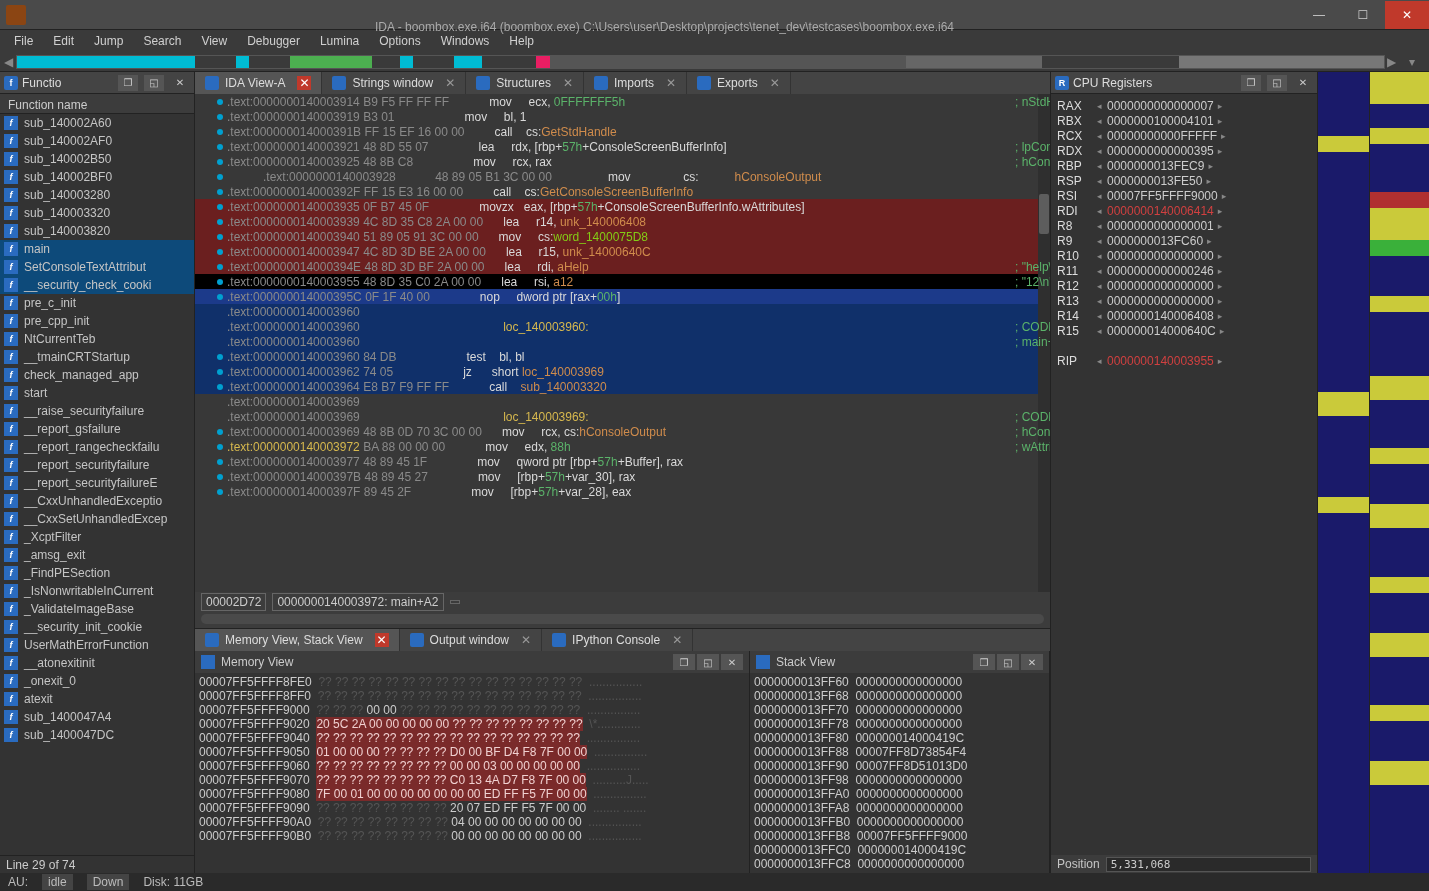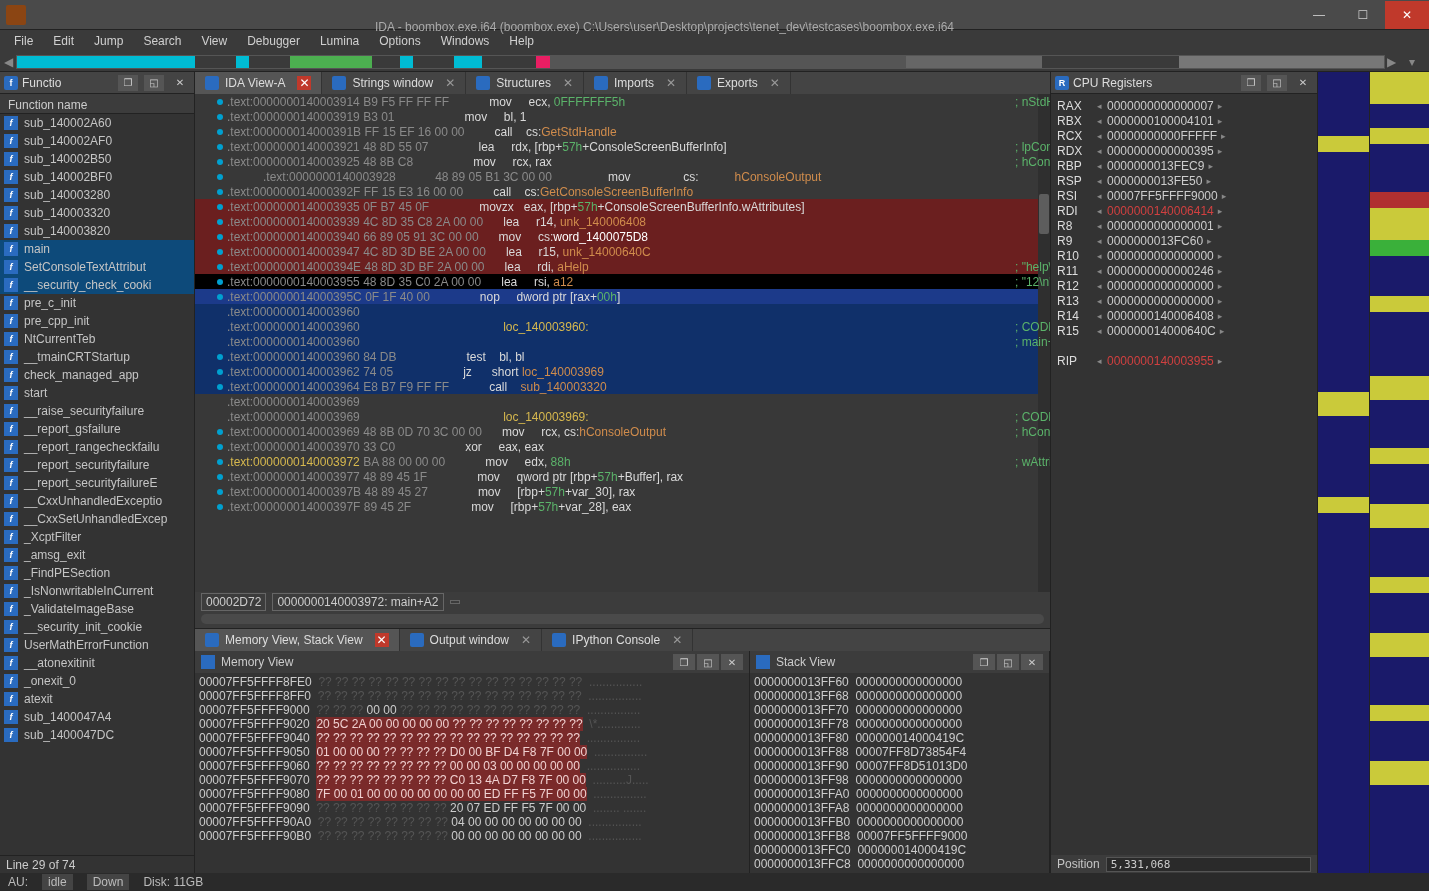--- a/index.html
+++ b/index.html
@@ -324,35 +324,34 @@
           </div>
       <div class="dline mono " style="position: relative;"><span class="gut"><span class="dot"></span></span><span class="addr">.text:0000000140003914</span><span class="by"> B9 F5 FF FF FF            </span>    <span class="mn">mov     </span><span class="op">ecx, </span><span class="g">0FFFFFFF5h</span><span class="g" style="position:absolute;left:820px;">; nStdHandle</span></div>
           <div class="dline mono " style="position: relative;"><span class="gut"><span class="dot"></span></span><span class="addr">.text:0000000140003919</span><span class="by"> B3 01                     </span>    <span class="mn">mov     </span><span class="op">bl, 1</span></div>
           <div class="dline mono " style="position: relative;"><span class="gut"><span class="dot"></span></span><span class="addr">.text:000000014000391B</span><span class="by"> FF 15 EF 16 00 00         </span>    <span class="mn">call    </span><span class="op">cs:</span><span class="o" style="color:#d08c4c;">GetStdHandle</span></div>
           <div class="dline mono " style="position: relative;"><span class="gut"><span class="dot"></span></span><span class="addr">.text:0000000140003921</span><span class="by"> 48 8D 55 07               </span>    <span class="mn">lea     </span><span class="op">rdx, [rbp+</span><span class="g">57h</span><span class="op">+ConsoleScreenBufferInfo]</span><span class="g" style="position:absolute;left:820px;">; lpConsoleScreenBuff</span></div>
           <div class="dline mono " style="position: relative;"><span class="gut"><span class="dot"></span></span><span class="addr">.text:0000000140003925</span><span class="by"> 48 8B C8                  </span>    <span class="mn">mov     </span><span class="op">rcx, rax</span><span class="g" style="position:absolute;left:820px;">; hConsoleOutput</span></div>
           <div class="dline mono " style="position: relative; gap: 36px;"><span class="gut"><span class="dot"></span></span><span class="addr">.text:0000000140003928</span><span class="by"> 48 89 05 B1 3C 00 00      </span>    <span class="mn">mov     </span><span class="op">cs:</span><span class="o" style="color:#d08c4c;">hConsoleOutput</span></div>
           <div class="dline mono " style="position: relative;"><span class="gut"><span class="dot"></span></span><span class="addr">.text:000000014000392F</span><span class="by"> FF 15 E3 16 00 00         </span>    <span class="mn">call    </span><span class="op">cs:</span><span class="o" style="color:#d08c4c;">GetConsoleScreenBufferInfo</span></div>
           <div class="dline mono hl-red" style="position: relative;"><span class="gut"><span class="dot"></span></span><span class="addr">.text:0000000140003935</span><span class="by"> 0F B7 45 0F               </span>    <span class="mn">movzx   </span><span class="op">eax, [rbp+</span><span class="g">57h</span><span class="op">+ConsoleScreenBufferInfo.wAttributes]</span></div>
           <div class="dline mono hl-red" style="position: relative;"><span class="gut"><span class="dot"></span></span><span class="addr">.text:0000000140003939</span><span class="by"> 4C 8D 35 C8 2A 00 00      </span>    <span class="mn">lea     </span><span class="op">r14, </span><span class="o" style="color:#d08c4c;">unk_140006408</span></div>
-          <div class="dline mono hl-red" style="position: relative;"><span class="gut"><span class="dot"></span></span><span class="addr">.text:0000000140003940</span><span class="by"> 66 89 05 91 3C 00 00      </span>    <span class="mn">mov     </span><span class="op">cs:</span><span class="o" style="color:#ffffff;">word_1400075D8</span></div>
+          <div class="dline mono hl-red" style="position: relative;"><span class="gut"><span class="dot"></span></span><span class="addr">.text:0000000140003940</span><span class="by"> 51 89 05 91 3C 00 00      </span>    <span class="mn">mov     </span><span class="op">cs:</span><span class="o" style="color:#84cc16;">word_1400075D8</span></div>
           <div class="dline mono hl-red" style="position: relative;"><span class="gut"><span class="dot"></span></span><span class="addr">.text:0000000140003947</span><span class="by"> 4C 8D 3D BE 2A 00 00      </span>    <span class="mn">lea     </span><span class="op">r15, </span><span class="o" style="color:#d08c4c;">unk_14000640C</span></div>
           <div class="dline mono hl-red" style="position: relative;"><span class="gut"><span class="dot"></span></span><span class="addr">.text:000000014000394E</span><span class="by"> 48 8D 3D BF 2A 00 00      </span>    <span class="mn">lea     </span><span class="op">rdi, </span><span class="o" style="color:#d08c4c;">aHelp</span><span class="g" style="position:absolute;left:820px;">; "help\n"</span></div>
           <div class="dline mono hl-mag" style="position: relative;"><span class="gut"><span class="dot"></span></span><span class="addr">.text:0000000140003955</span><span class="by"> 48 8D 35 C0 2A 00 00      </span>    <span class="mn">lea     </span><span class="op">rsi, </span><span class="o" style="color:#d08c4c;">a12</span><span class="g" style="position:absolute;left:820px;">; "12\n"</span></div>
           <div class="dline mono hl-blue" style="position: relative;"><span class="gut"><span class="dot"></span></span><span class="addr">.text:000000014000395C</span><span class="by"> 0F 1F 40 00               </span>    <span class="mn">nop     </span><span class="op">dword ptr [rax+</span><span class="g">00h</span><span class="op">]</span></div>
           <div class="dline mono hl-blue2" style="position: relative;"><span class="gut"></span><span class="addr">.text:0000000140003960</span><span class="by">                           </span>    </div>
           <div class="dline mono hl-blue2" style="position: relative;"><span class="gut"></span><span class="addr">.text:0000000140003960</span><span class="by">                           </span>    <span class="o" style="color:#d6b84e;">                loc_140003960:</span><span class="g" style="position:absolute;left:820px;">; CODE XREF: main+4F8↓j</span></div>
           <div class="dline mono hl-blue2" style="position: relative;"><span class="gut"></span><span class="addr">.text:0000000140003960</span><span class="by">                           </span>    <span class="g" style="position:absolute;left:820px;">; main+502↓j ...</span></div>
           <div class="dline mono hl-blue2" style="position: relative;"><span class="gut"><span class="dot"></span></span><span class="addr">.text:0000000140003960</span><span class="by"> 84 DB                     </span>    <span class="mn">test    </span><span class="op">bl, bl</span></div>
           <div class="dline mono hl-blue2" style="position: relative;"><span class="gut"><span class="dot"></span></span><span class="addr">.text:0000000140003962</span><span class="by"> 74 05                     </span>    <span class="mn">jz      </span><span class="op">short </span><span class="o" style="color:#d08c4c;">loc_140003969</span></div>
           <div class="dline mono hl-blue2" style="position: relative;"><span class="gut"><span class="dot"></span></span><span class="addr">.text:0000000140003964</span><span class="by"> E8 B7 F9 FF FF            </span>    <span class="mn">call    </span><span class="o" style="color:#d08c4c;">sub_140003320</span></div>
           <div class="dline mono " style="position: relative;"><span class="gut"></span><span class="addr">.text:0000000140003969</span><span class="by">                           </span>    </div>
           <div class="dline mono " style="position: relative;"><span class="gut"></span><span class="addr">.text:0000000140003969</span><span class="by">                           </span>    <span class="o" style="color:#d6b84e;">                loc_140003969:</span><span class="g" style="position:absolute;left:820px;">; CODE XREF: main+92↑j</span></div>
           <div class="dline mono " style="position: relative;"><span class="gut"><span class="dot"></span></span><span class="addr">.text:0000000140003969</span><span class="by"> 48 8B 0D 70 3C 00 00      </span>    <span class="mn">mov     </span><span class="op">rcx, cs:</span><span class="o" style="color:#d08c4c;">hConsoleOutput</span><span class="g" style="position:absolute;left:820px;">; hConsoleOutput</span></div>
-          <div class="dline mono " style="position: relative;"><span class="gut"><span class="dot"></span></span><span class="addr">.text:0000000140003970</span><span class="by"> 33 C0                     </span>    <span class="mn">xor     </span><span class="op">eax, eax</span></div>
           <div class="dline mono " style="position: relative;"><span class="gut"><span class="dot"></span></span><span class="addr y">.text:0000000140003972</span><span class="by"> BA 88 00 00 00            </span>    <span class="mn">mov     </span><span class="op">edx, </span><span class="g">88h</span><span class="g" style="position:absolute;left:820px;">; wAttributes</span></div>
           <div class="dline mono " style="position: relative;"><span class="gut"><span class="dot"></span></span><span class="addr">.text:0000000140003977</span><span class="by"> 48 89 45 1F               </span>    <span class="mn">mov     </span><span class="op">qword ptr [rbp+</span><span class="g">57h</span><span class="op">+Buffer], rax</span></div>
           <div class="dline mono " style="position: relative;"><span class="gut"><span class="dot"></span></span><span class="addr">.text:000000014000397B</span><span class="by"> 48 89 45 27               </span>    <span class="mn">mov     </span><span class="op">[rbp+</span><span class="g">57h</span><span class="op">+var_30], rax</span></div>
           <div class="dline mono " style="position: relative;"><span class="gut"><span class="dot"></span></span><span class="addr">.text:000000014000397F</span><span class="by"> 89 45 2F                  </span>    <span class="mn">mov     </span><span class="op">[rbp+</span><span class="g">57h</span><span class="op">+var_28], eax</span></div>
         </div>
     </div>
     <div class="disasm-footer">
       <span class="box">00002D72</span>
       <span class="box">0000000140003972: main+A2</span>
       <span class="box" style="width:10px;"></span>

